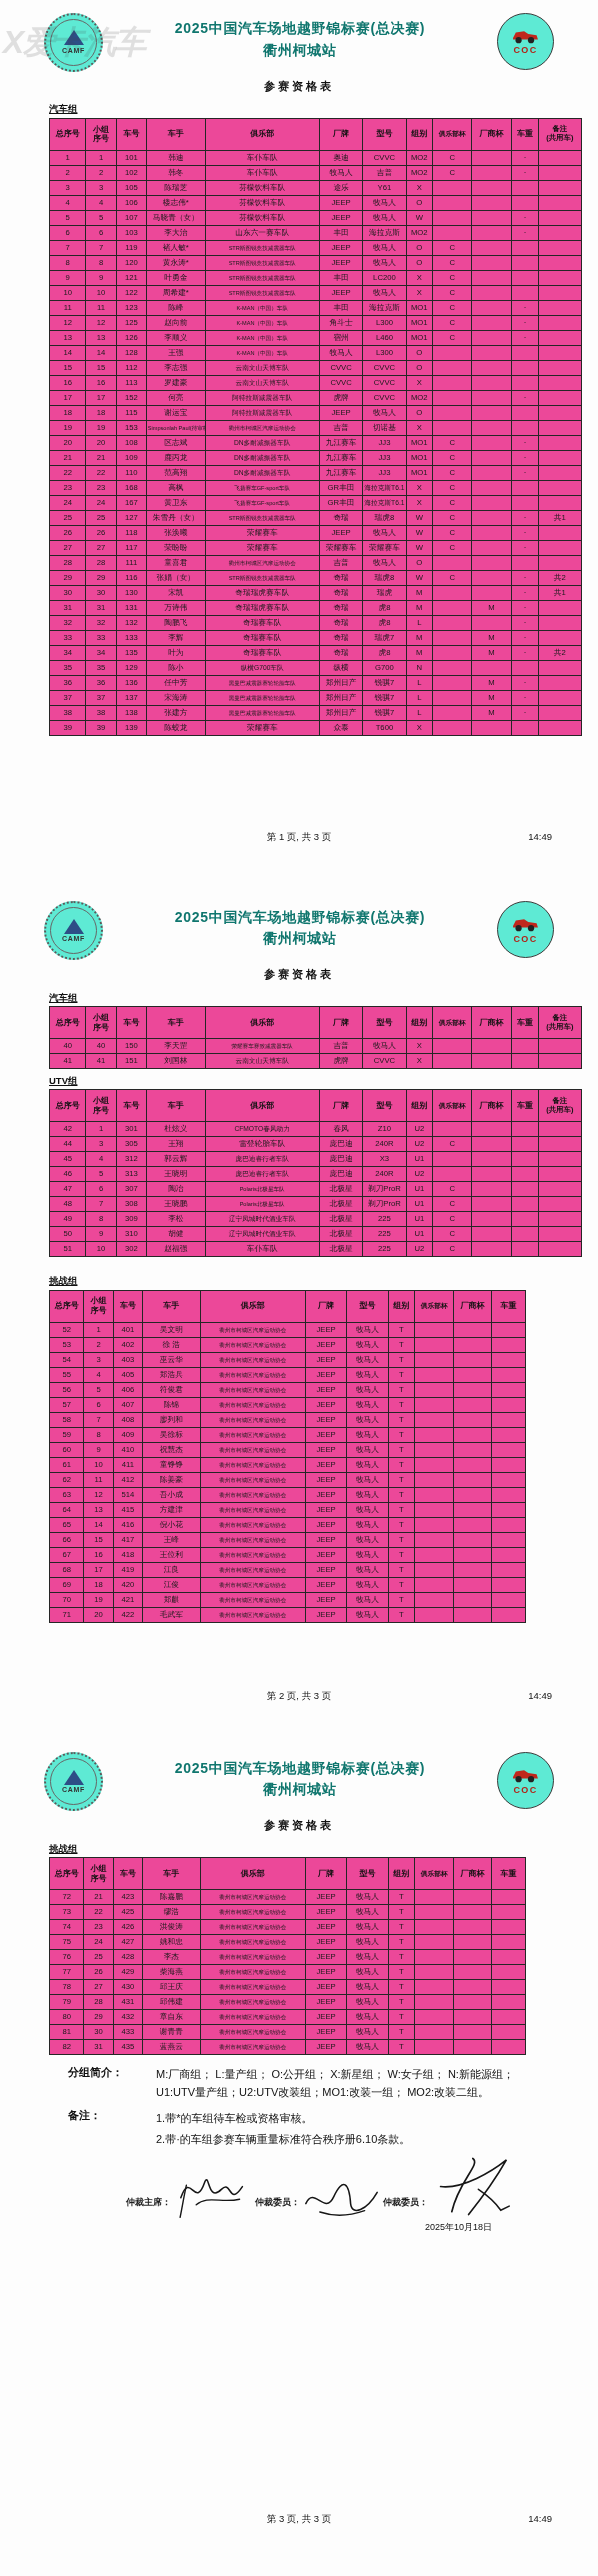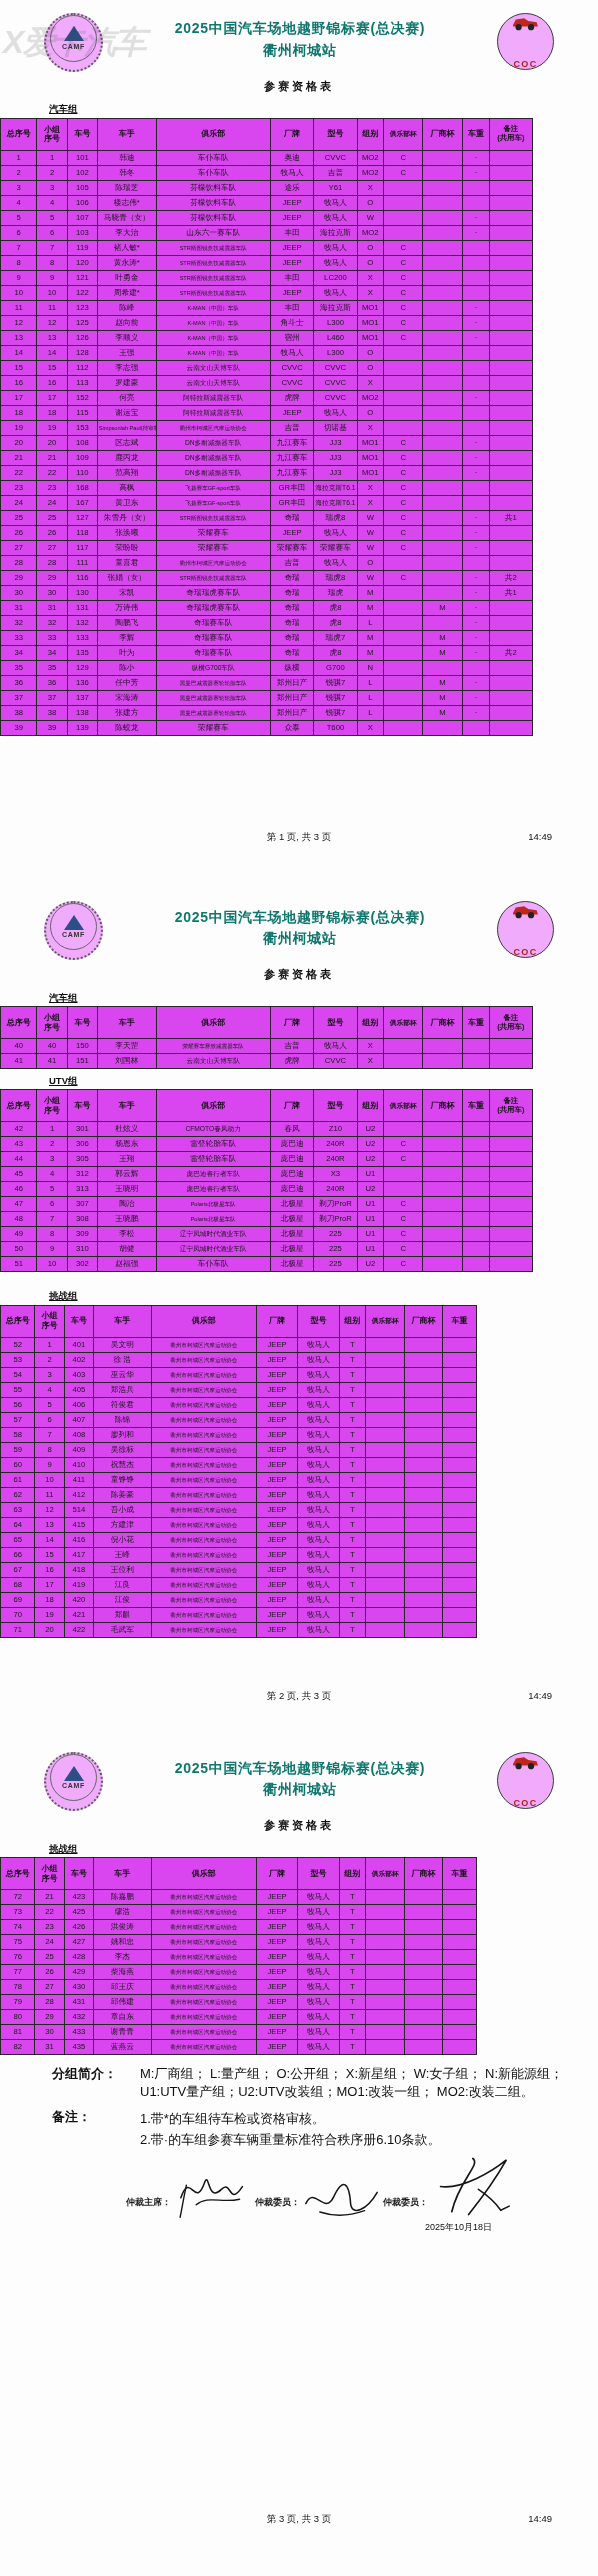--- a/index.html
+++ b/index.html
@@ -17,38 +17,38 @@
 
   
   .page-header{display:flex;align-items:flex-start;justify-content:space-between;padding:0 44px;}
   .p1 .page-header{padding-top:12.6px;}
   .p2 .page-header{padding-top:34px;}
   .p3 .page-header{padding-top:28px;}
   .titles{flex:1;text-align:center;padding-top:5.6px;}
   .title-line{font-size:14px;font-weight:bold;letter-spacing:0.7px;line-height:1.55;color:#0f766e;}
 
   
-  .logo{width:55px;height:55px;border-radius:50%;display:flex;flex-direction:column;align-items:center;justify-content:space-between;flex:0 0 auto;background:#f0abfc;position:relative;}
+  .logo{width:55px;height:55px;border-radius:50%;display:flex;flex-direction:column;align-items:center;justify-content:center;flex:0 0 auto;background:#5eead4;position:relative;}
   .camf{border:2.1px dotted #5a5a5a;}
   .camf-inner{width:45px;height:45px;border:1.1px solid #666;border-radius:50%;display:flex;flex-direction:column;align-items:center;justify-content:center;}
   .mountain{width:0;height:0;border-left:10.5px solid transparent;border-right:10.5px solid transparent;border-bottom:15.4px solid #2d4e86;}
   .camf-text{font-size:7px;font-weight:bold;letter-spacing:0.7px;color:#333;margin-top:1.4px;}
   .coc{border:1.4px solid #3a3a3a;}
   .coc-text{font-size:9px;font-weight:bold;color:#b02318;letter-spacing:1.4px;margin-top:0.7px;}
 
   
   .watermark{position:absolute;left:2.8px;top:21px;font-size:32px;font-weight:bold;font-style:italic;color:rgba(70,70,70,0.16);letter-spacing:-1.4px;white-space:nowrap;z-index:4;}
 
   .subtitle{text-align:center;font-size:11.2px;font-weight:bold;letter-spacing:2.8px;margin-top:7px;color:#111;}
   .group-label{margin:9.8px 0 1.4px 49px;font-size:9.5px;font-weight:bold;color:#111;text-decoration:underline;}
   .group-label.tight{margin-top:5.6px;}
   .group-label.loose{margin-top:18px;}
 
   
-  table{border-collapse:collapse;table-layout:fixed;background:#d946ef;}
+  table{border-collapse:collapse;margin-left:49px;table-layout:fixed;background:#ec4899;}
   .tbl-full{width:502px;}
   .tbl-ch{width:449px;}
   th,td{border:1.1px solid #262626;text-align:center;padding:0 0.7px;overflow:hidden;white-space:nowrap;}
   th{font-size:8px;font-weight:bold;height:31px;line-height:1.2;white-space:pre-line;color:#111;}
   td{font-size:7.7px;height:14px;line-height:14px;color:#1a1a1a;}
   td.sm{font-size:6.7px;}
   td.xs{font-size:5.6px;}
   .tbl-full th:nth-child(1){width:34px}.tbl-full th:nth-child(2){width:28px}
   .tbl-full th:nth-child(3){width:28px}.tbl-full th:nth-child(4){width:56px}
   .tbl-full th:nth-child(5){width:112px}.tbl-full th:nth-child(6){width:41px}
@@ -57,21 +57,21 @@
   .tbl-full th:nth-child(10){width:37px}.tbl-full th:nth-child(11){width:25px}
   .tbl-full th:nth-child(12){width:40px;font-size:7.4px}
   .tbl-ch th:nth-child(1){width:32px}.tbl-ch th:nth-child(2){width:27px}
   .tbl-ch th:nth-child(3){width:27px}.tbl-ch th:nth-child(4){width:55px}
   .tbl-ch th:nth-child(5){width:103px}.tbl-ch th:nth-child(6){width:39px}
   .tbl-ch th:nth-child(7){width:39px}.tbl-ch th:nth-child(8){width:24px}
   .tbl-ch th:nth-child(9){width:37px;font-size:6.7px}
   .tbl-ch th:nth-child(10){width:35px}.tbl-ch th:nth-child(11){width:32px}
 
   
-  .legend,.notes{display:flex;margin-left:52px;margin-top:9.8px;font-size:13px;color:#111;}
+  .legend,.notes{display:flex;margin-left:68px;margin-top:9.8px;font-size:11px;color:#111;}
   .legend-label,.notes-label{width:88px;font-weight:bold;flex:0 0 auto;}
   .legend-body div{line-height:18px;}
   .notes{margin-top:7px;}
   .notes-body div{line-height:21px;}
 
   
   .sig-row{display:flex;align-items:flex-end;margin:4.2px 0 0 126px;}
   .sig-item{display:flex;align-items:flex-end;}
   .sig-label{font-size:9px;font-weight:bold;white-space:nowrap;padding-bottom:9.8px;}
   .sig svg{display:block;}
@@ -783,34 +783,20 @@
         <tr>
           <td>42</td>
           <td>1</td>
           <td>301</td>
           <td>杜炫义</td>
           <td class="sm">CFMOTO春风动力</td>
           <td>春风</td>
           <td>Z10</td>
           <td>U2</td>
           <td></td>
-          <td></td>
-          <td></td>
-          <td></td>
-        </tr>
-        <tr>
-          <td>43</td>
-          <td>2</td>
-          <td>306</td>
-          <td>杨恩东</td>
-          <td>雷登轮胎车队</td>
-          <td>庞巴迪</td>
-          <td>240R</td>
-          <td>U2</td>
-          <td>C</td>
           <td></td>
           <td></td>
           <td></td>
         </tr>
         <tr>
           <td>44</td>
           <td>3</td>
           <td>305</td>
           <td>王翔</td>
           <td>雷登轮胎车队</td>

